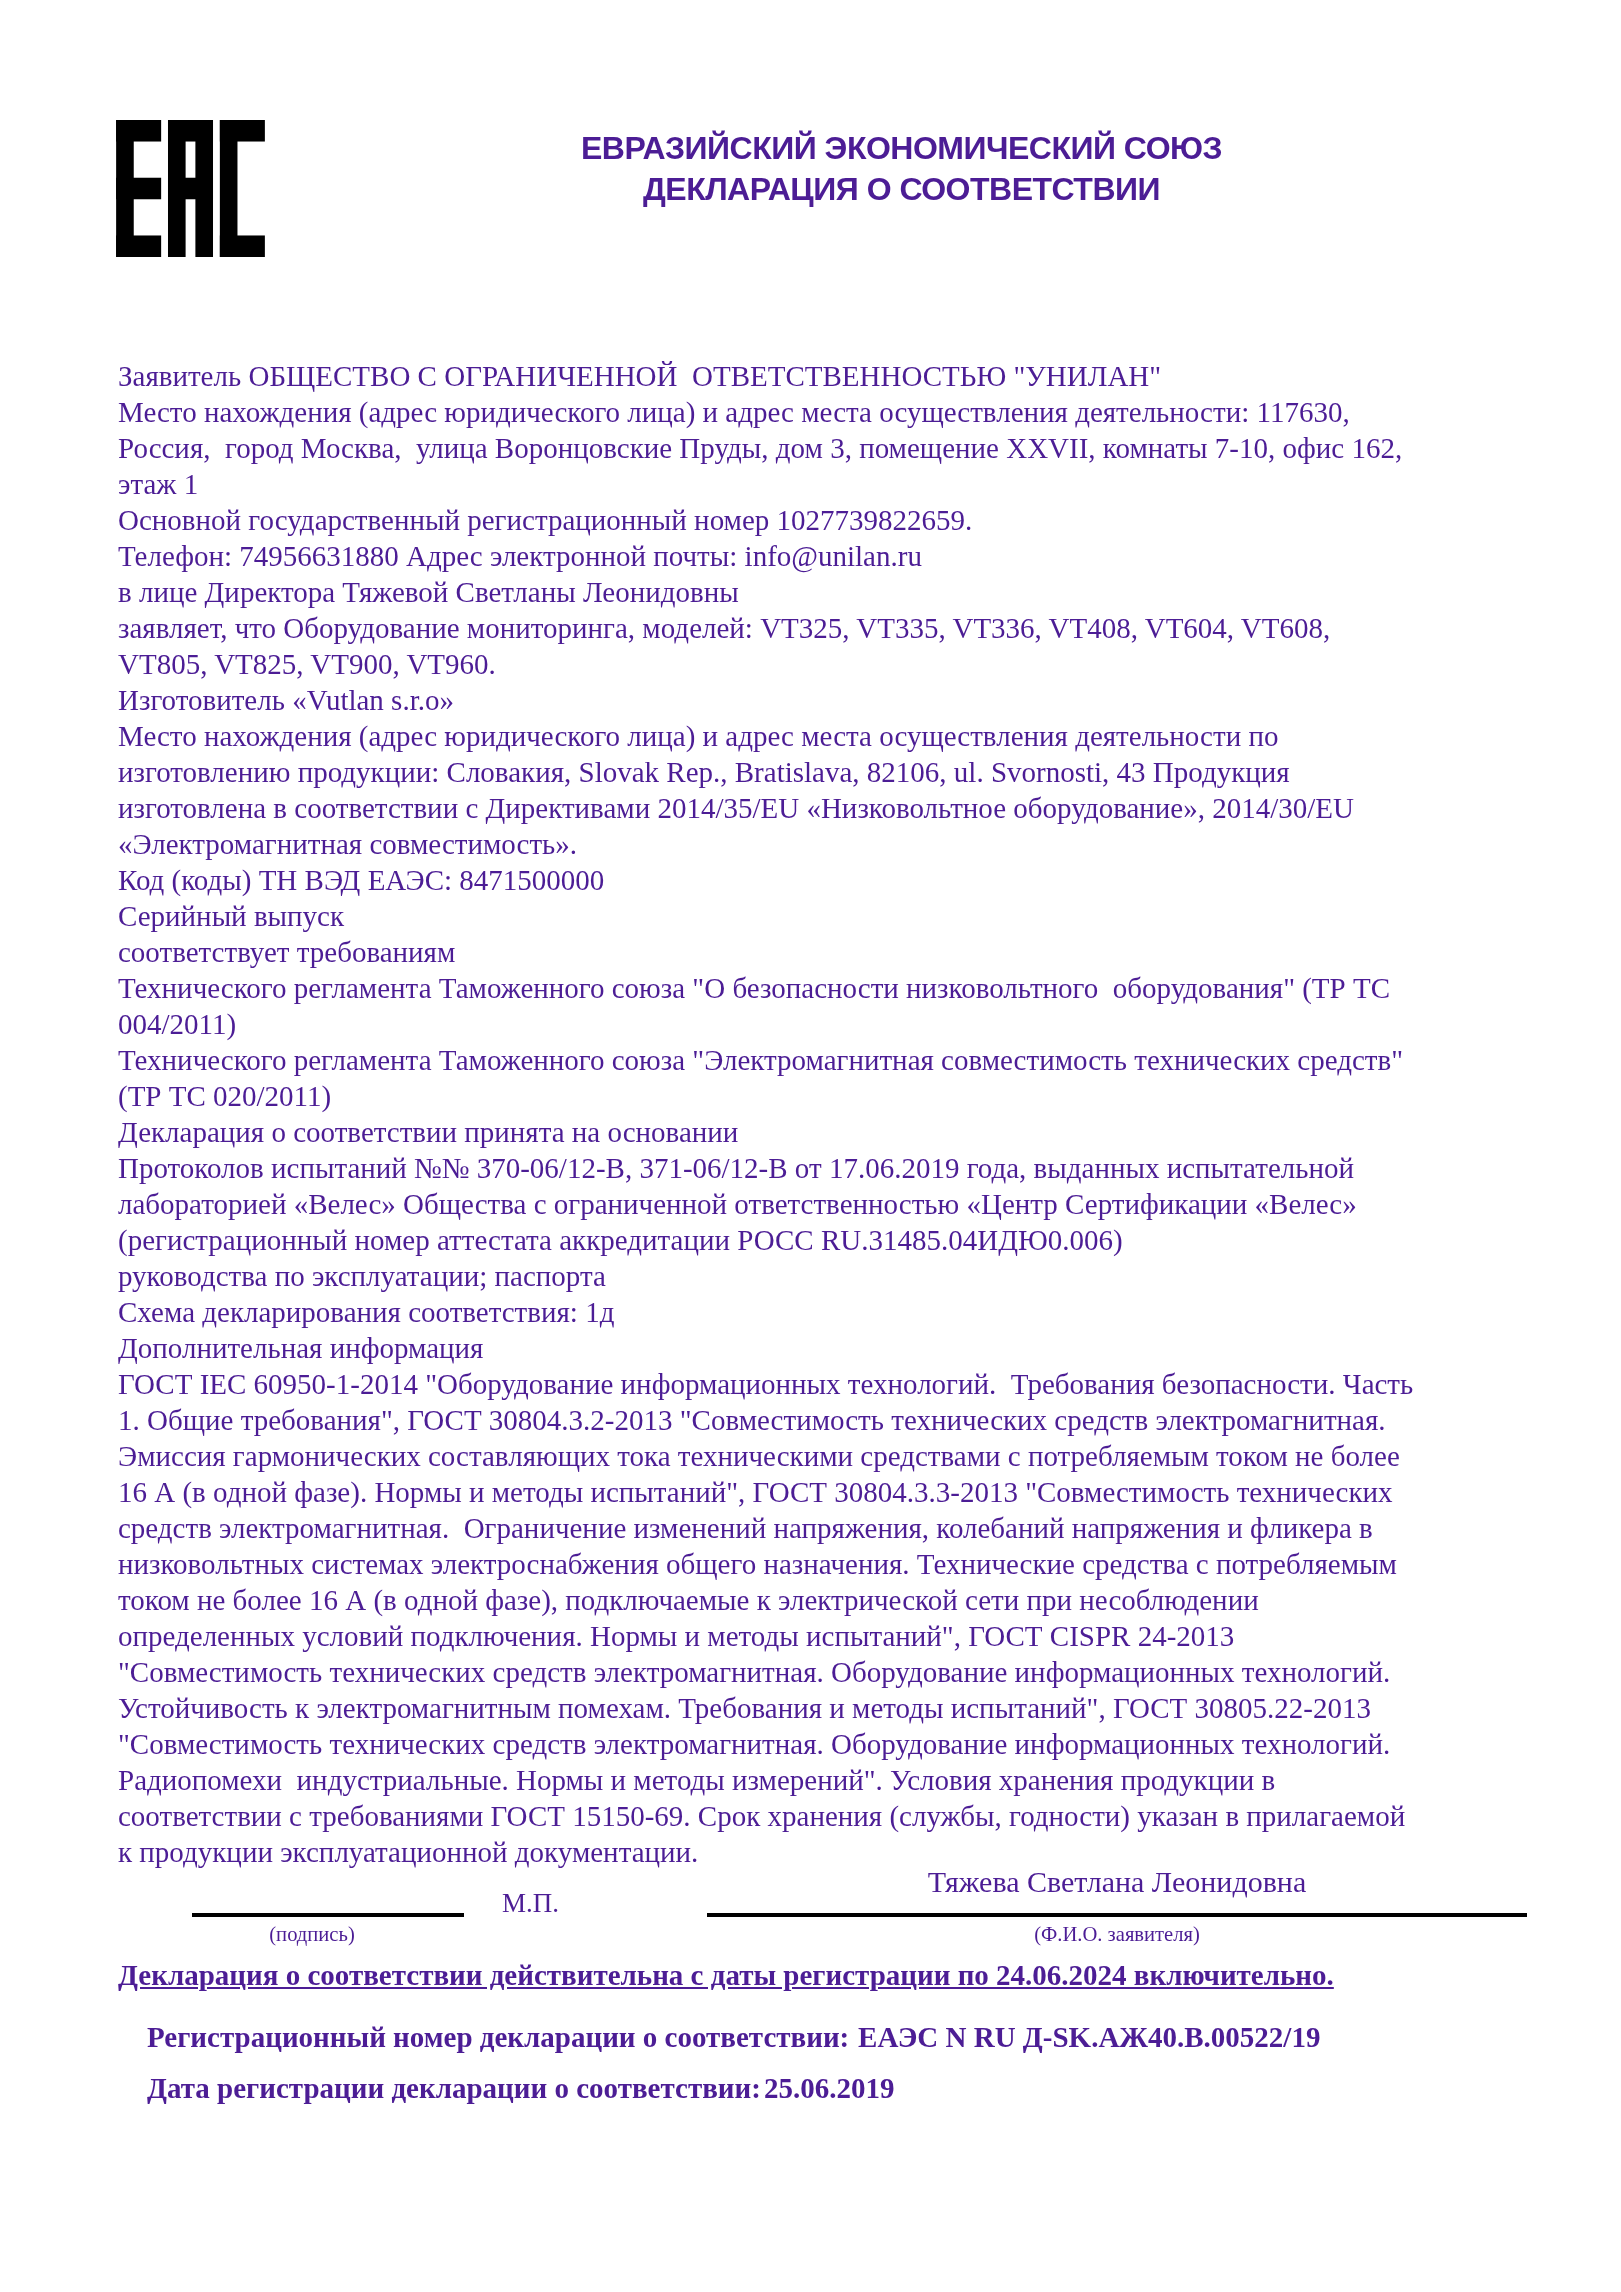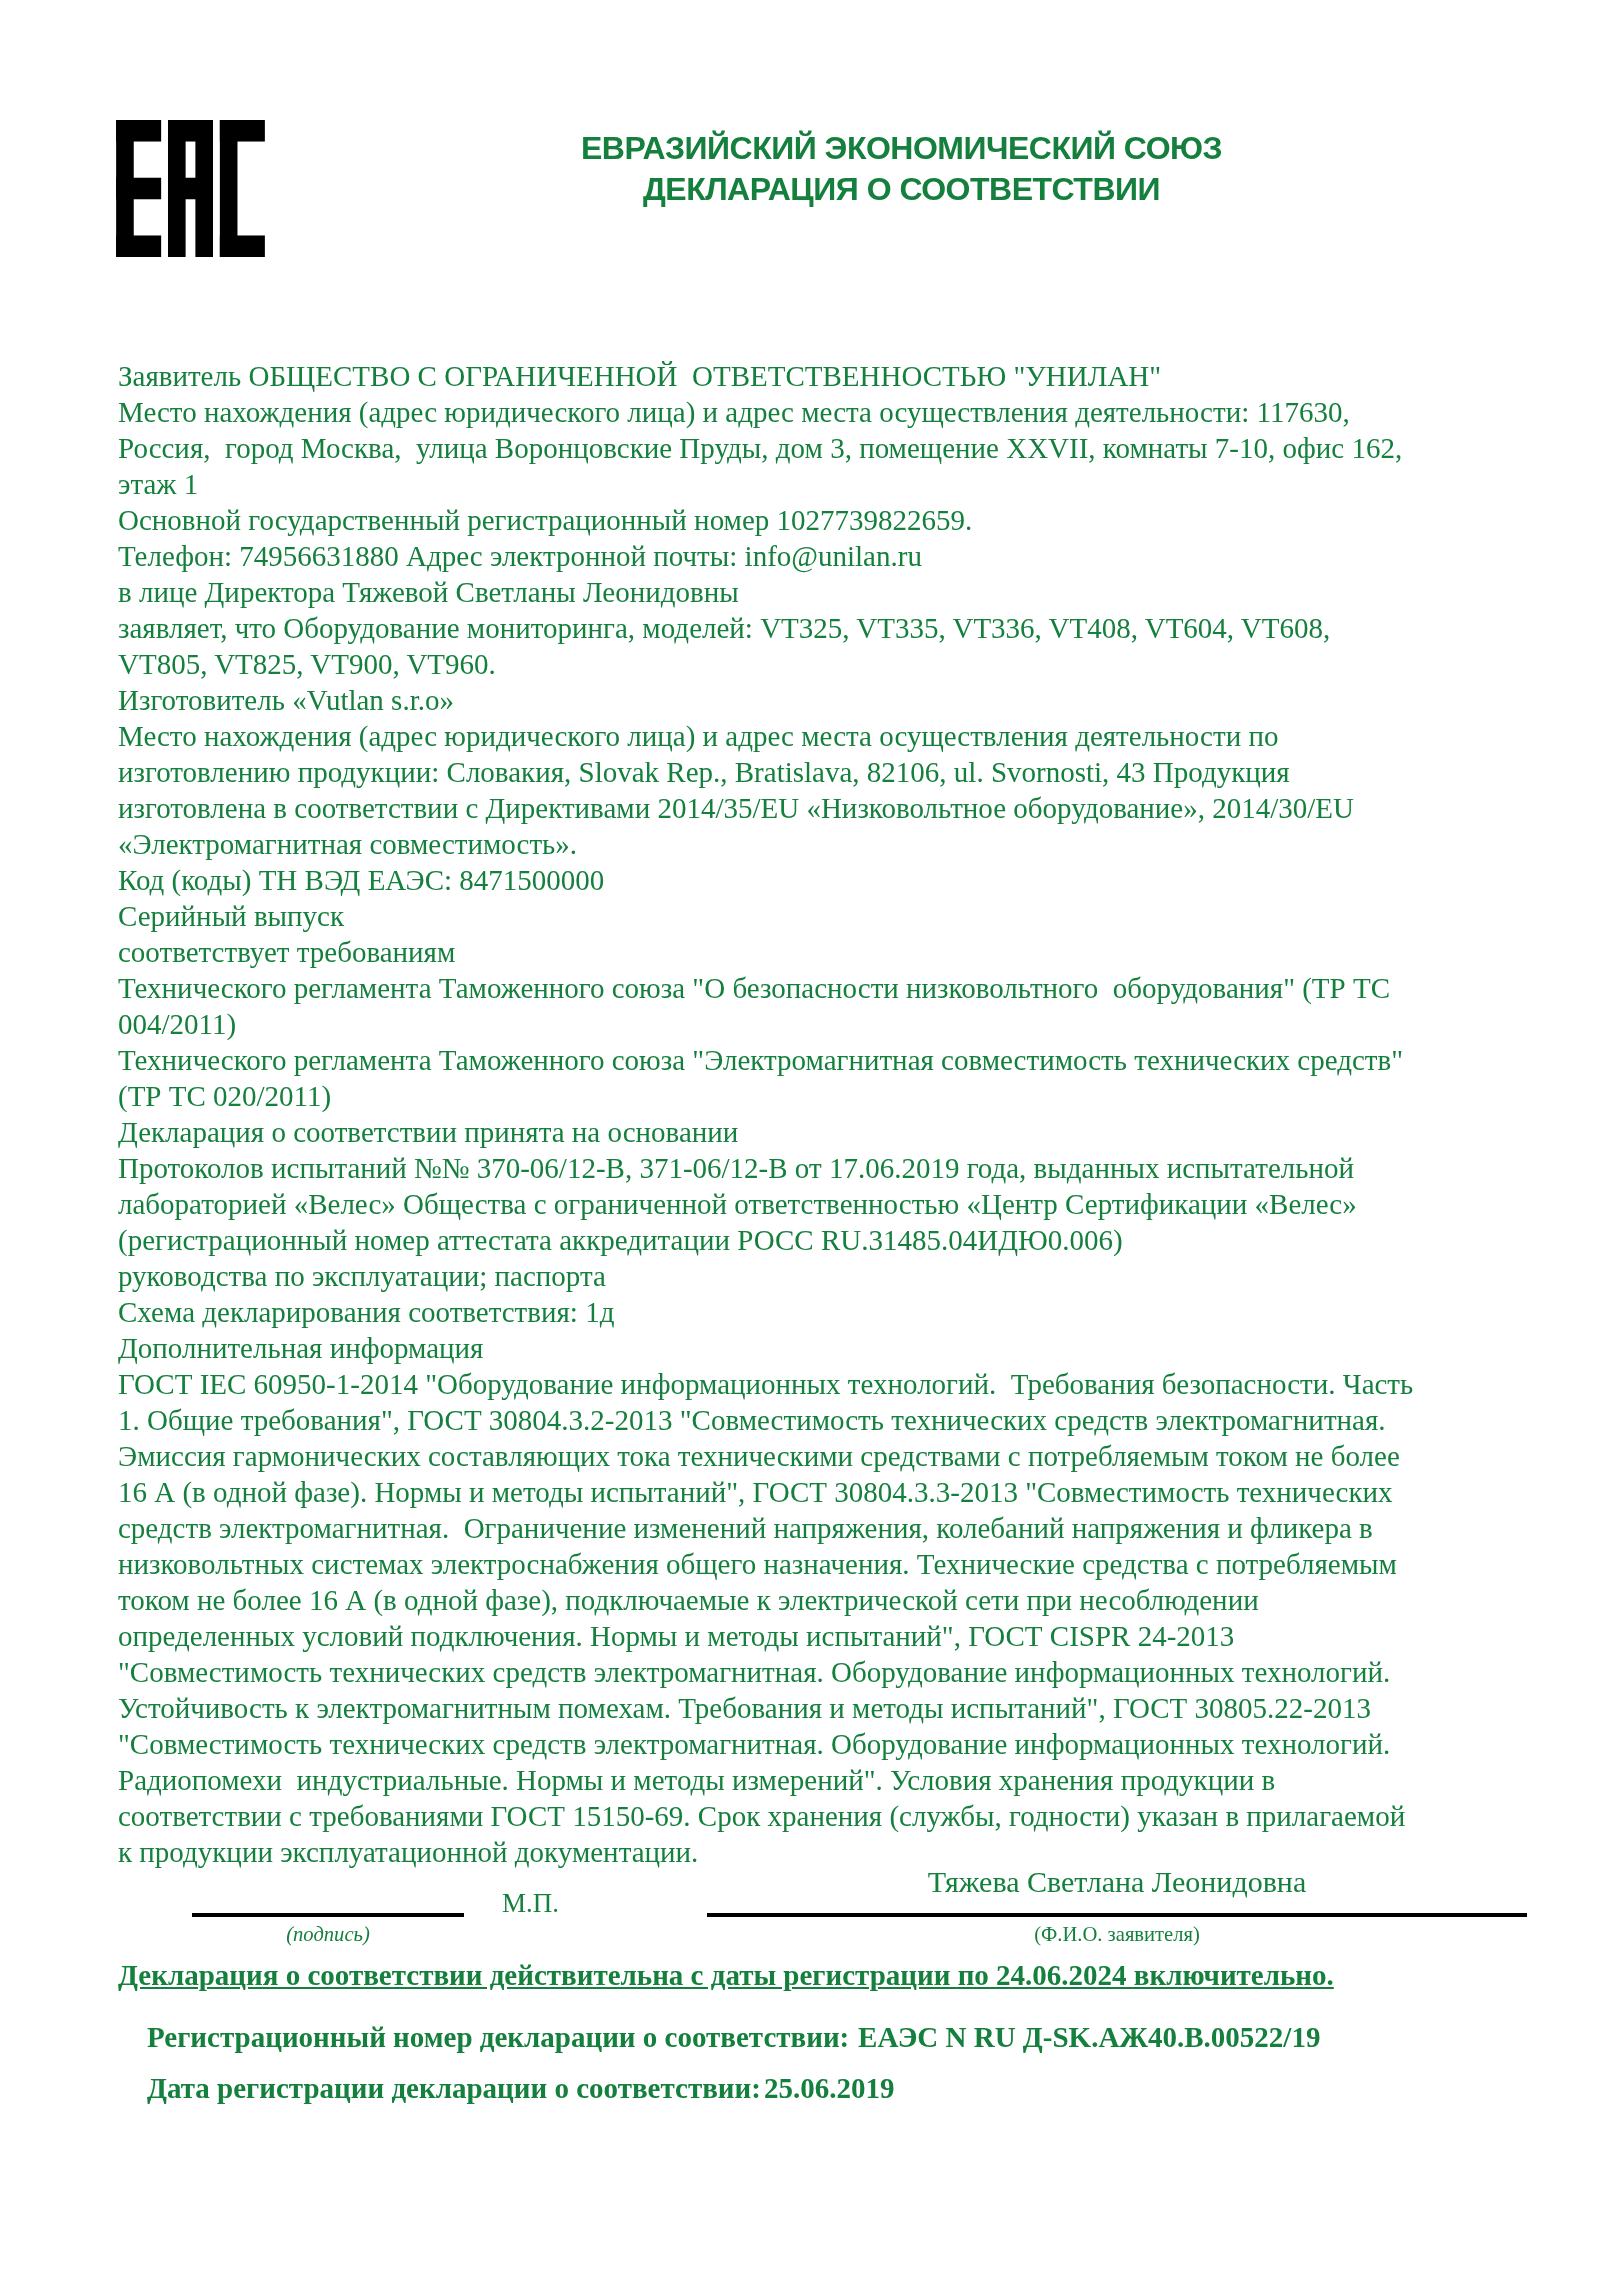--- a/index.html
+++ b/index.html
@@ -1,21 +1,21 @@
 <!DOCTYPE html>
 <html><head>
 <meta charset="utf-8">
 <style>
   html,body { margin:0; padding:0; background:#888; }
   .page {
     position:relative;
     width:1621px; height:2293px;
     margin:0 auto;
     background:#ffffff;
-    color:#15803d;
+    color:#4c1d95;
     font-family:"Liberation Serif", serif;
     overflow:hidden;
   }
   .logo { position:absolute; left:116px; top:120px; width:149px; height:137px; }
   .title {
     position:absolute; left:186px; top:128px; width:1431px;
     text-align:center;
     font-family:"Liberation Sans", sans-serif;
     font-weight:bold; font-size:32px; line-height:41px;
     letter-spacing:-0.5px;
@@ -32,21 +32,21 @@
     position:absolute; left:707px; top:1865px; width:820px;
     text-align:center; font-size:30px;
   }
   .sig-line { position:absolute; top:1913px; height:3.9px; background:#000; }
   .sig-line-left  { left:192px; width:272px; }
   .sig-line-right { left:707px; width:820px; }
   .mp { position:absolute; left:502px; top:1888px; font-size:27px; }
   .caption {
     position:absolute; top:1923px; text-align:center; font-size:20.6px;
   }
-  .caption-left  { left:192px; width:272px;font-style:italic; }
+  .caption-left  { left:176px; width:272px; }
   .caption-right { left:707px; width:820px; }
   .reg-line {
     position:absolute; left:118px;
     font-weight:bold; font-size:29px; white-space:pre;
   }
   .reg-number { top:1988px; }
   .reg-date   { top:2039px; }
   .reg-number .val { margin-left:8.8px; }
   .reg-date .val   { margin-left:3px; }
 </style>

